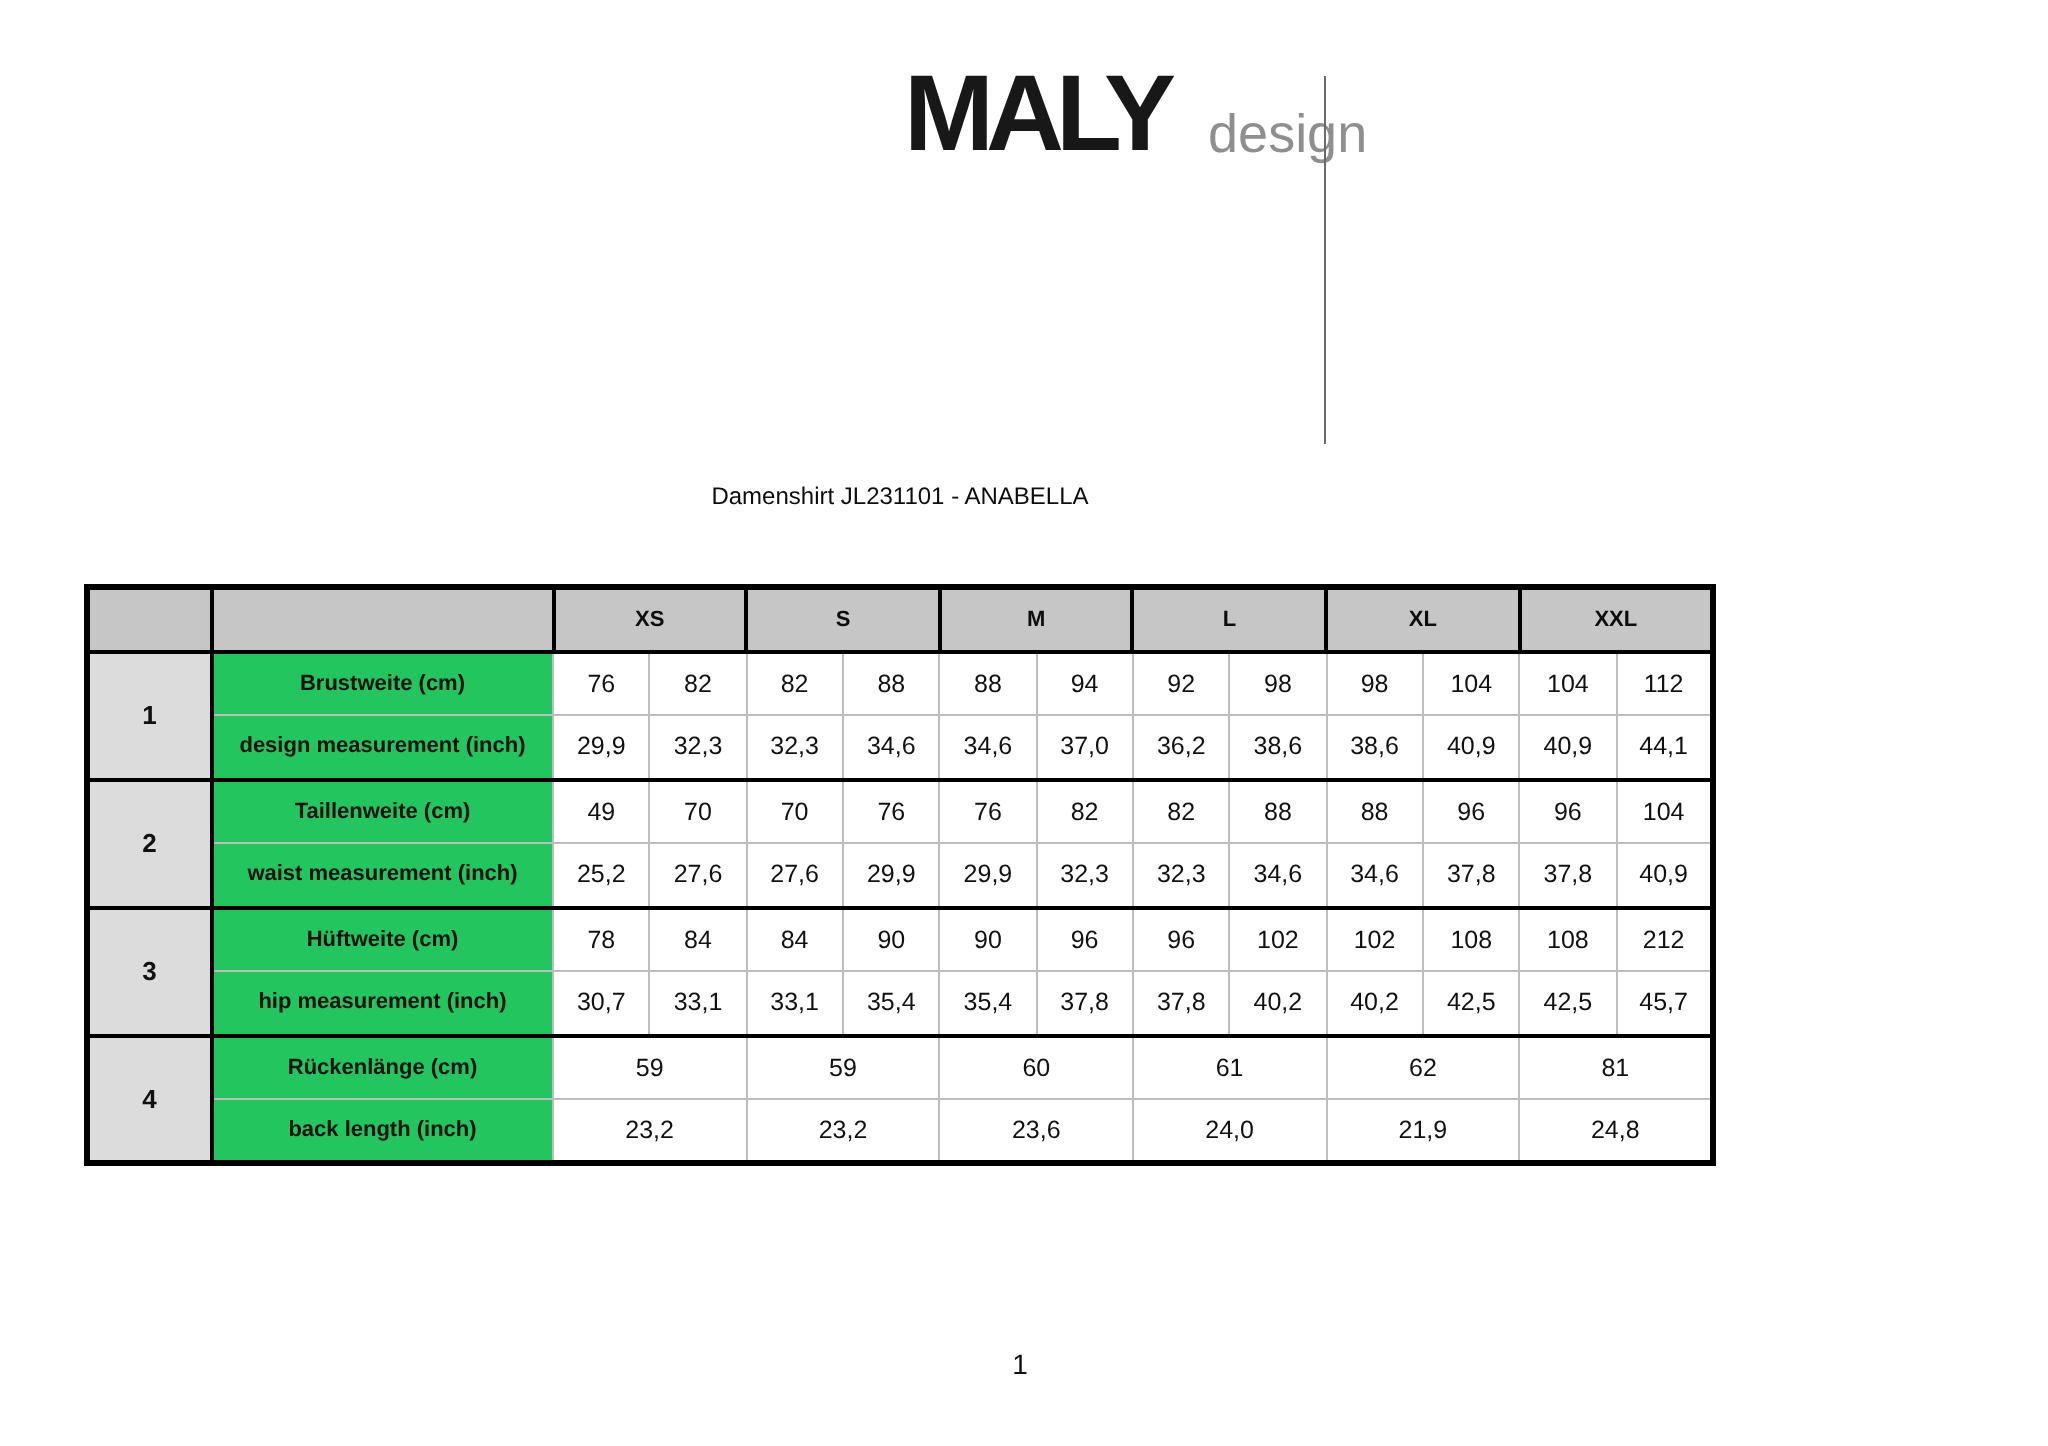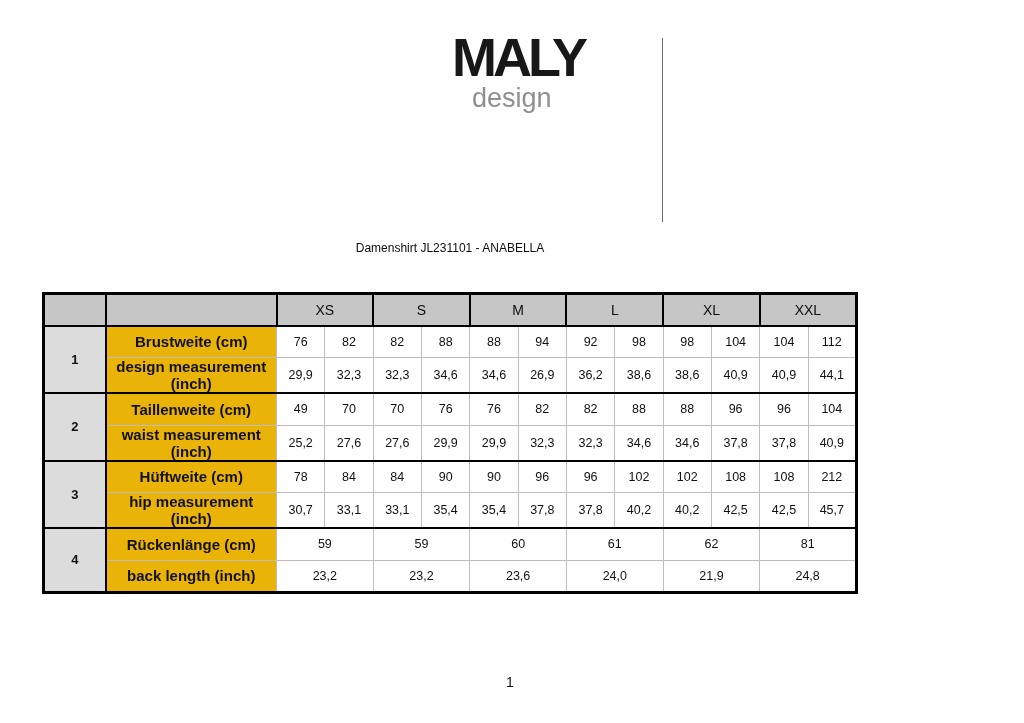--- a/index.html
+++ b/index.html
@@ -12,23 +12,22 @@
     color: #111;
     overflow: hidden;
   }
 
   
   .logo {
     position: absolute;
     left: 452px;
     top: 33px;
     display: flex;
-    align-items: flex-start;
+    align-items: flex-end;
     white-space: nowrap;
-    flex-direction: column;
   }
   .logo-main {
     font-size: 54px;
     font-weight: bold;
     letter-spacing: -4px;
     line-height: 0.92;
     color: #181818;
   }
   .logo-sub {
     font-size: 27px;
@@ -91,36 +90,36 @@
     text-align: center;
     vertical-align: middle;
     padding: 0 2px;
     overflow: hidden;
   }
   .head-row { height: 46px; }
   .size-table tr { height: 32px; }
   .size-table th {
     border: 2px solid #000;
     background: #c6c6c6;
-    font-weight: normal;
-    font-size: 14px;
+    font-weight: bold;
+    font-size: 11px;
     color: #0d0d0d;
   }
   .num-cell {
     border: 2px solid #000 !important;
     background: #dcdcdc;
     font-weight: bold;
     font-size: 13px;
   }
   .label-cell {
     border-left: 2px solid #000;
     border-right: 2px solid #000;
-    background: #eab308;
-    font-weight: bold;
-    font-size: 15px;
+    background: #22c55e;
+    font-weight: bold;
+    font-size: 11px;
   }
   tr.cm-row td { border-top: 2px solid #000; }
   tr.inch-row td { border-bottom: 2px solid #000; }
   .gs { border-left: 2px solid #000; }
   .ge { border-right: 2px solid #000; }
   .val { background: #ffffff; color: #111; }
 
   
   .page-number {
     position: absolute;
@@ -179,21 +178,21 @@
       <td class="val gs">104</td>
       <td class="val ge">112</td>
     </tr>
     <tr class="inch-row">
       <td class="label-cell">design measurement (inch)</td>
       <td class="val gs">29,9</td>
       <td class="val ge">32,3</td>
       <td class="val gs">32,3</td>
       <td class="val ge">34,6</td>
       <td class="val gs">34,6</td>
-      <td class="val ge">26,9</td>
+      <td class="val ge">37,0</td>
       <td class="val gs">36,2</td>
       <td class="val ge">38,6</td>
       <td class="val gs">38,6</td>
       <td class="val ge">40,9</td>
       <td class="val gs">40,9</td>
       <td class="val ge">44,1</td>
     </tr>
 
     <tr class="cm-row">
       <td class="num-cell" rowspan="2">2</td>

